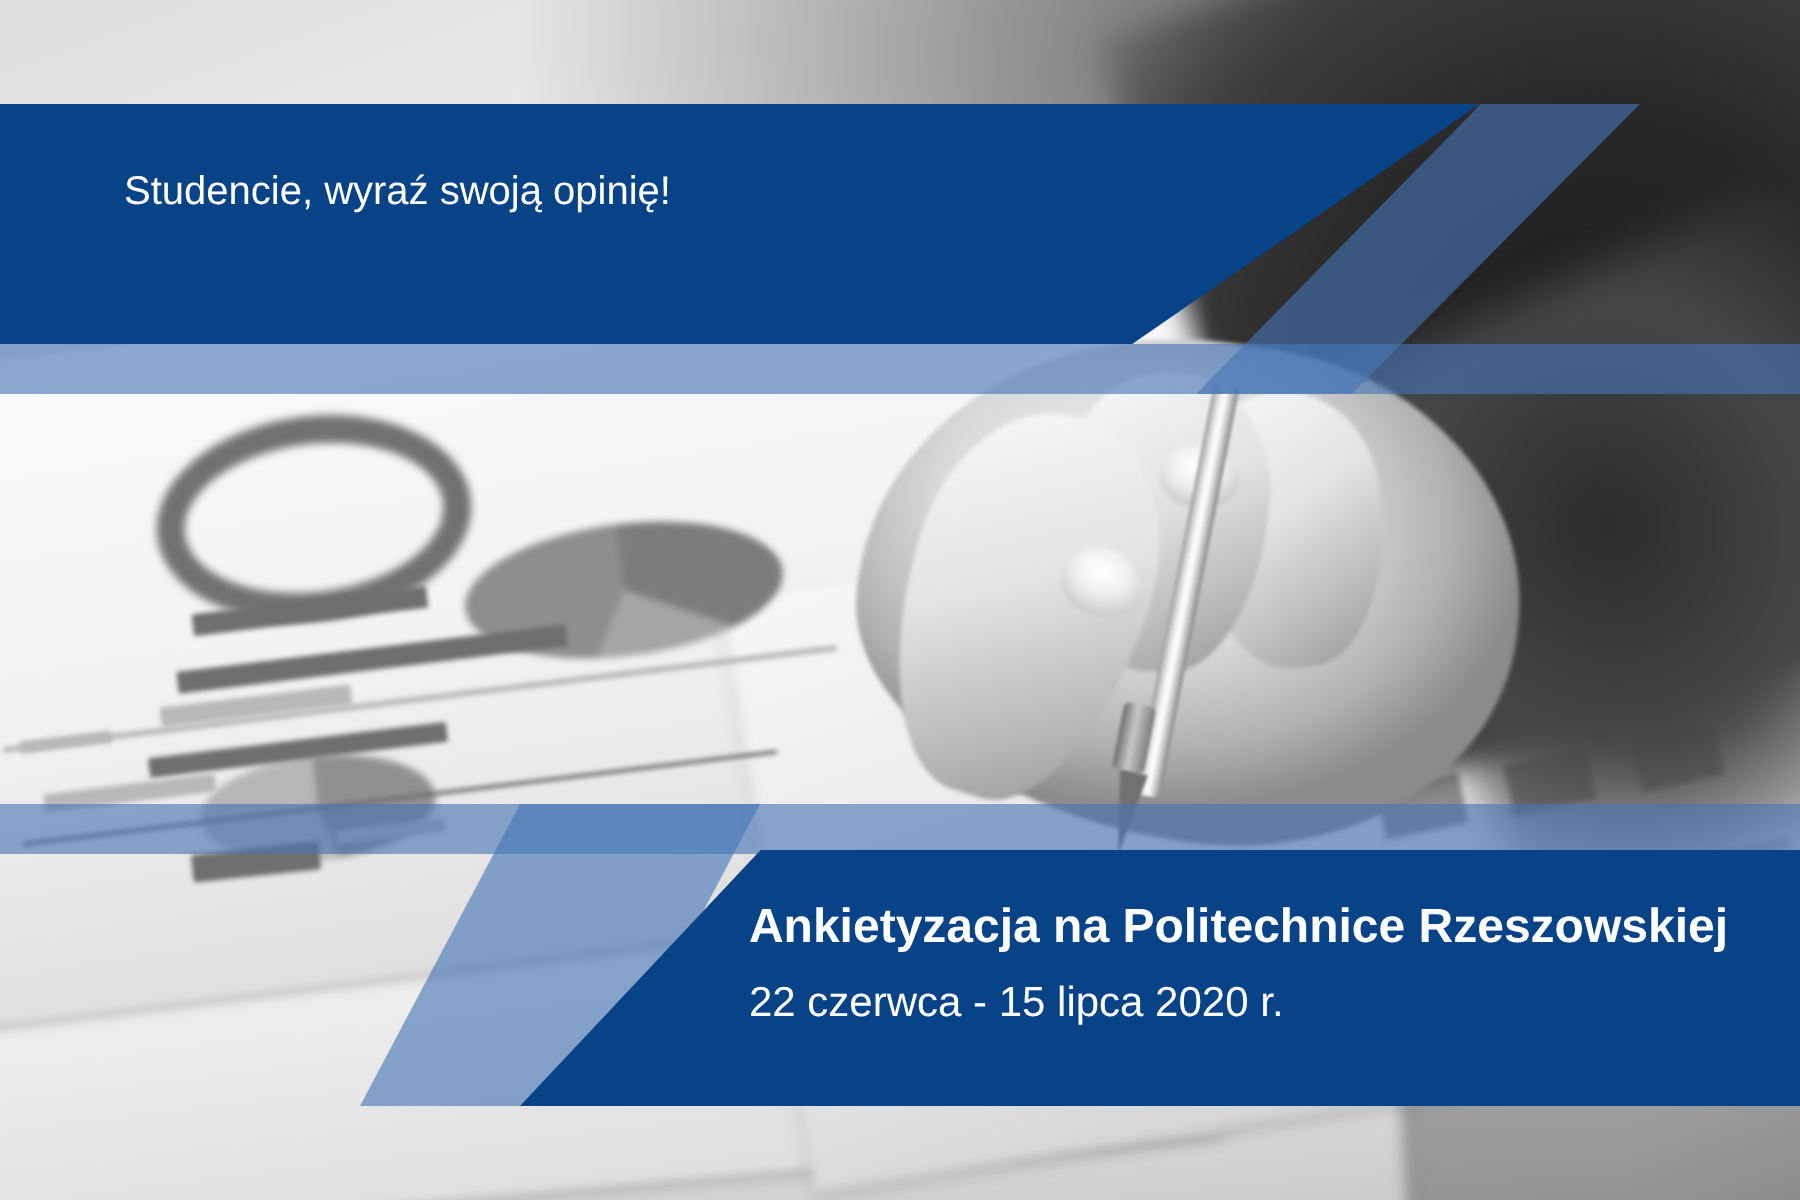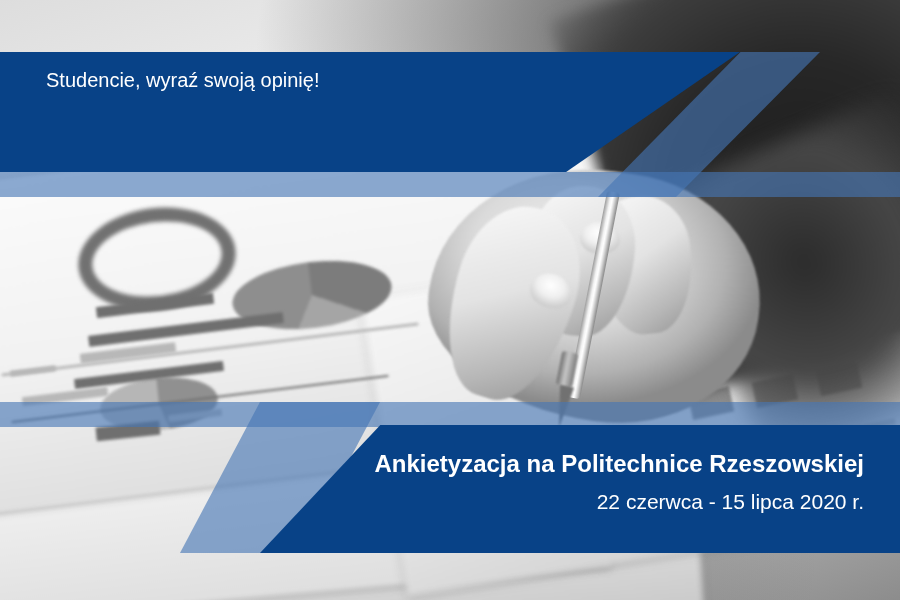--- a/index.html
+++ b/index.html
@@ -170,21 +170,21 @@
     font-weight: 700;
     letter-spacing: -0.1px;
     line-height: 1.2;
     margin: 0 0 12px 0;
     white-space: nowrap;
   }
   .subtitle {
     font-size: 20px;
     font-weight: 400;
     line-height: 1.2;
-    margin: 0;
+    margin: 16px;
     white-space: nowrap;
   }
 
   
   .top-accent {
     position: absolute;
     left: 0; top: 172px;
     width: 900px; height: 25px;
     background: rgba(70,118,180,0.62);
     z-index: 3;
@@ -205,21 +205,21 @@
     width: 640px; height: 128px;
     background: var(--navy, #084287);
     clip-path: polygon(18.8% 0, 100% 0, 100% 100%, 0 100%);
     z-index: 4;
   }
   .bottom-text {
     position: absolute;
     right: 36px; top: 450px;
     z-index: 6;
     color: #ffffff;
-    text-align: right;
+    text-align: left;
   }
   .headline {
     font-size: 24px;
     font-weight: 700;
     line-height: 1.2;
     margin: 0 0 10px 0;
     white-space: nowrap;
   }
   .dates {
     font-size: 21px;

